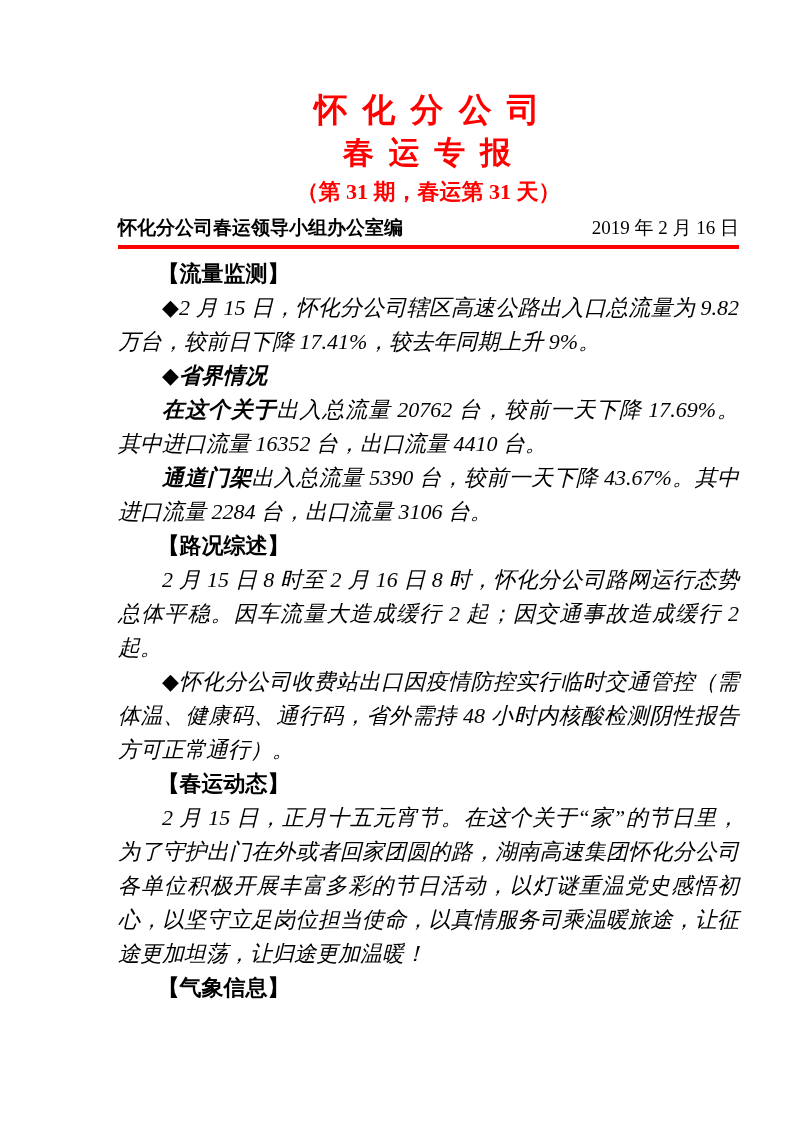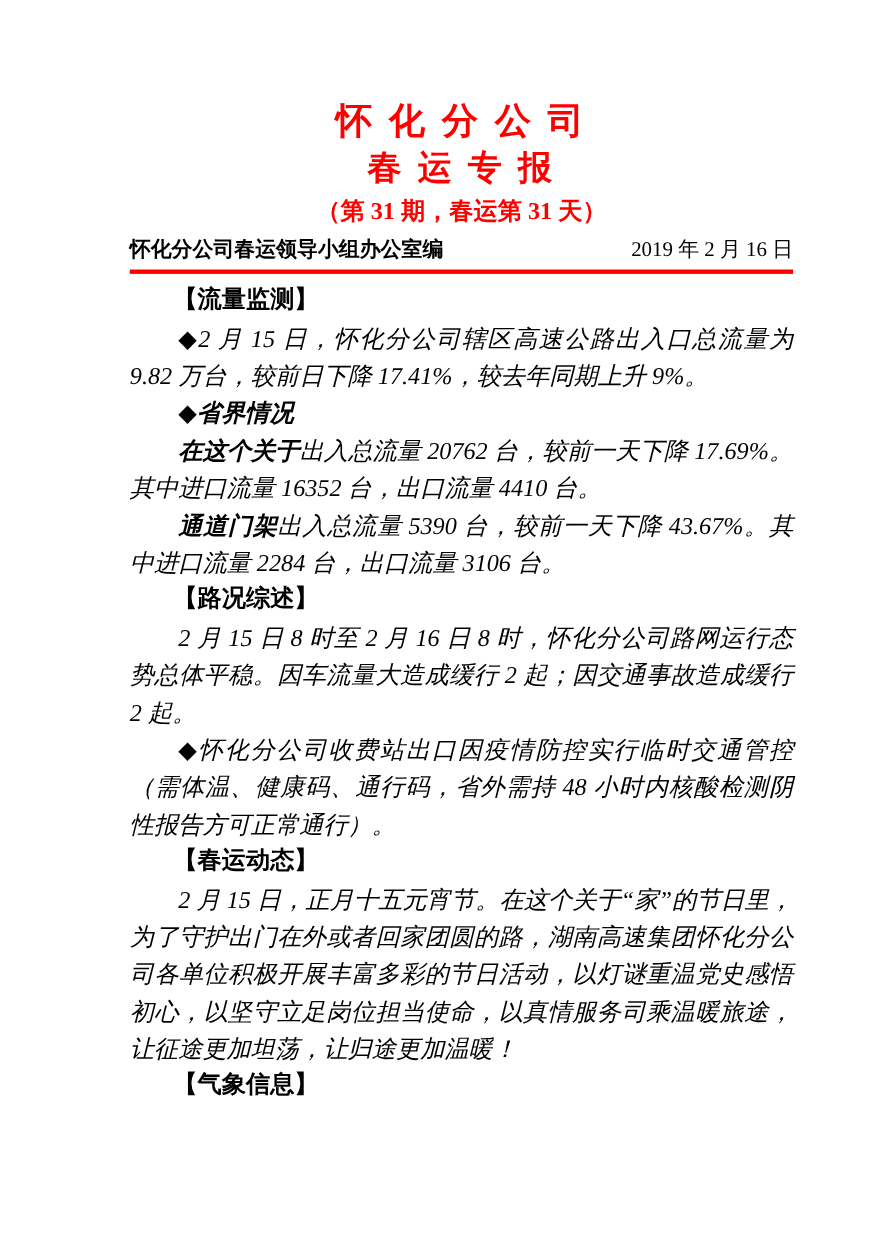--- a/index.html
+++ b/index.html
@@ -2,21 +2,21 @@
 <html><head>
 <meta charset="utf-8">
 <style>
   html,body { margin:0; padding:0; background:#ffffff; }
   body {
     width:793px; height:1122px;
     font-family:"Liberation Serif","DejaVu Serif",serif;
     color:#000;
     overflow:hidden;
   }
-  .page { padding:88px 72px 0 118px; box-sizing:border-box; }
+  .page { padding:88px 54px 0 118px; box-sizing:border-box; }
 
   
   .masthead { text-align:center; }
   .title-line1 {
     color:#ff0000; font-weight:bold;
     font-family:"Liberation Sans","DejaVu Sans",sans-serif;
     font-size:33px; line-height:44px; letter-spacing:3px;
     white-space:nowrap;
   }
   .title-line2 {
@@ -37,21 +37,21 @@
     margin-top:7px; font-size:19px; line-height:28px;
   }
   .editor-name { font-weight:bold; }
   .report-date { font-weight:normal; }
   .red-rule { height:4px; background:#ff0000; margin-top:3px; }
 
   
   .doc-body { margin-top:8px; font-size:22px; line-height:34px; }
   .doc-body p, .doc-body h3 { margin:0; padding:0; }
   .section-heading {
-    font-family:Liberation Mono, monospace;
+    font-family:Liberation Serif, serif;
     font-weight:bold; font-size:22px; line-height:34px;
     text-indent:1.8em;
   }
   .body-para {
     text-indent:2em; text-align:justify;
     font-size:22px; line-height:34px;font-style:italic;
   }
   .sub-heading { text-indent:2em; font-weight:bold; }
   .lead { font-weight:bold; }
 </style>

